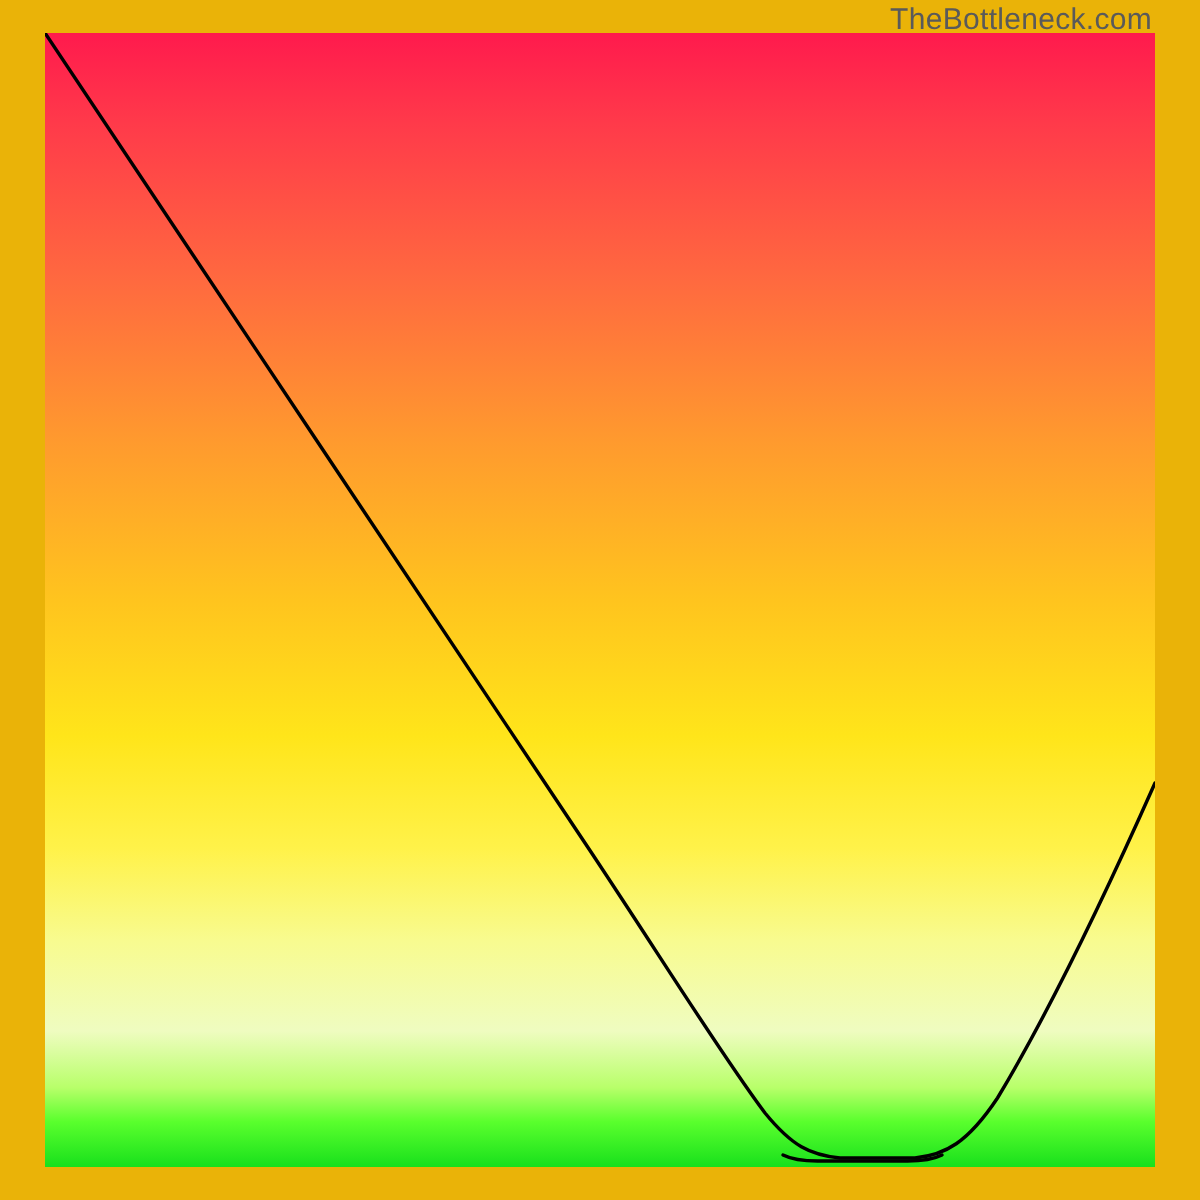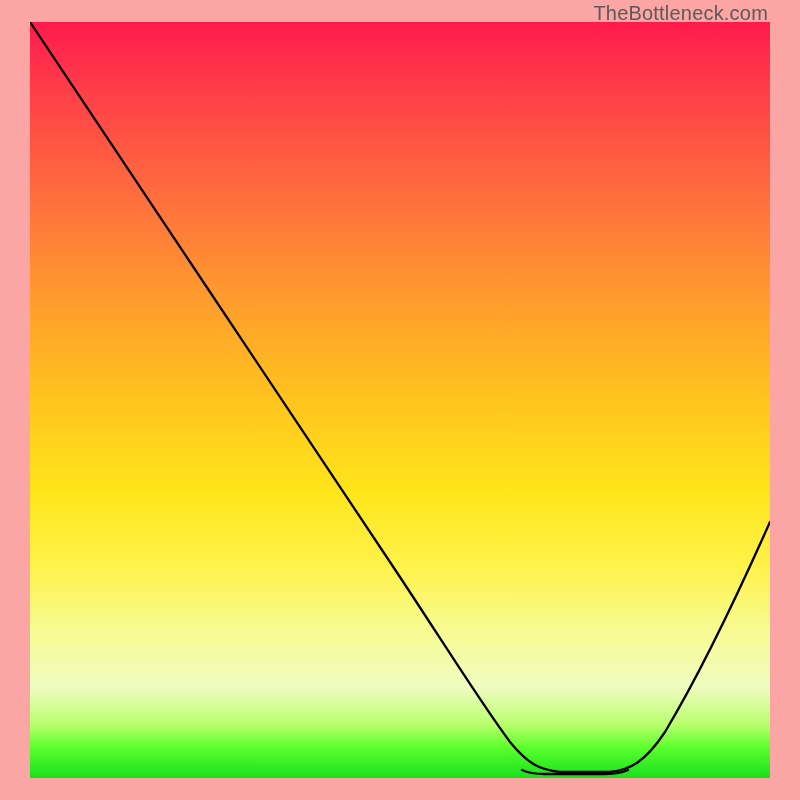--- a/index.html
+++ b/index.html
@@ -10,21 +10,21 @@
     background: #000;
     overflow: hidden;
     font-family: Arial, Helvetica, sans-serif;
   }
   .frame {
     position: absolute;
     top: 0;
     left: 0;
     width: 800px;
     height: 800px;
-    background: #fca5a5;
+    background: #eab308;
   }
   .plot-area {
     position: absolute;
     top: 22px;
     left: 30px;
     width: 740px;
     height: 756px;
     
     background: linear-gradient(
       to bottom,

